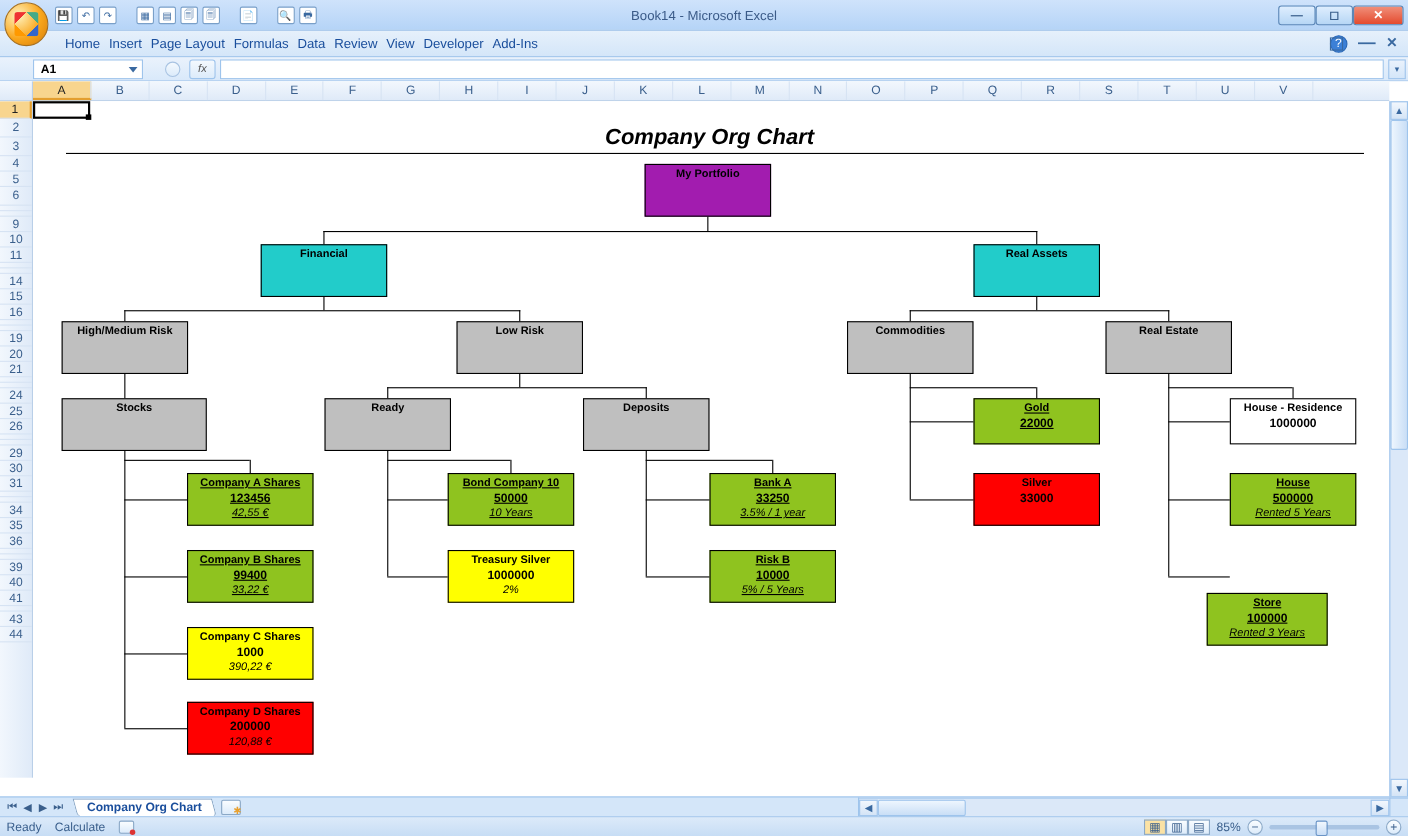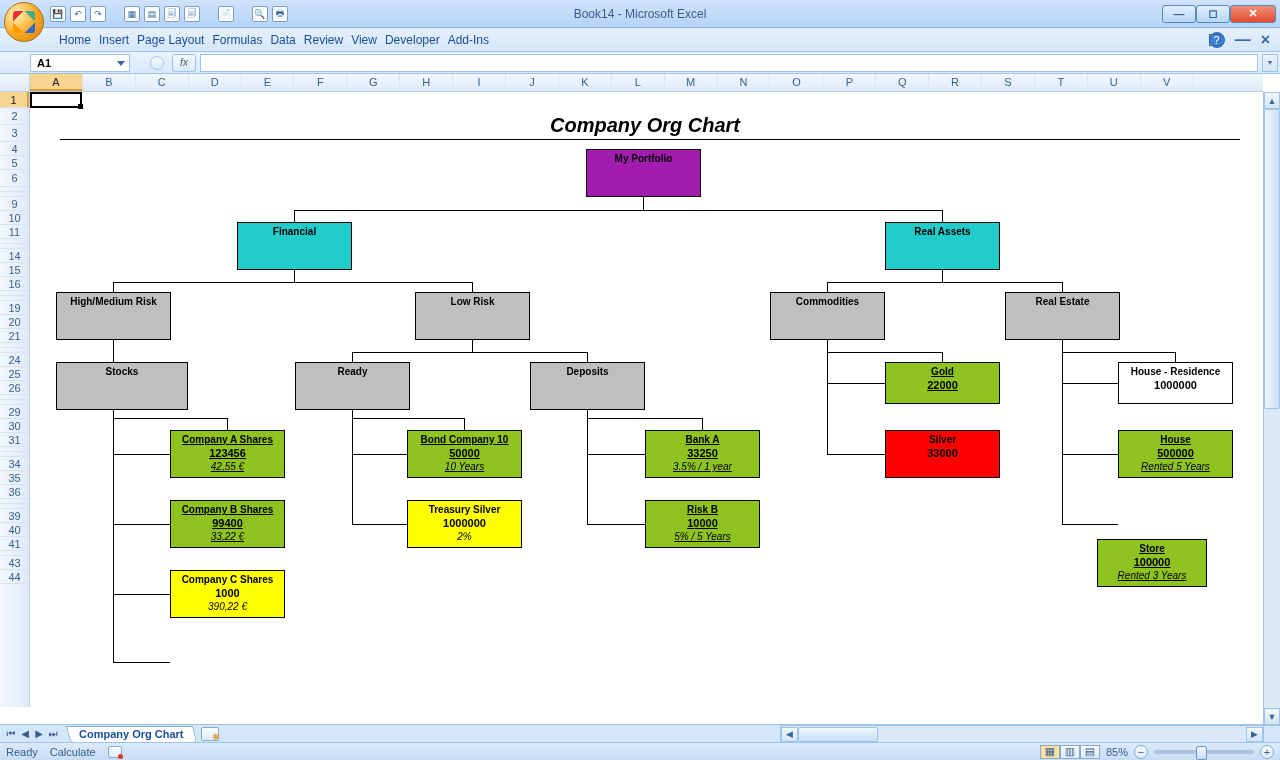--- a/index.html
+++ b/index.html
@@ -301,20 +301,25 @@
       <div class="box c-green" style="left:140px; top:408px; width:115px; height:48px;">
           <span class="name">Company B Shares</span>
           <span class="v1">99400</span>
           <span class="v2">33,22 €</span>
         </div>
       <div class="box c-yellow" style="left:140px; top:478px; width:115px; height:48px;">
           <span class="name">Company C Shares</span>
           <span class="v1">1000</span>
           <span class="v2">390,22 €</span>
         </div>
+      <div class="box c-red" style="left:140px; top:546px; width:115px; height:48px;">
+          <span class="name">Company D Shares</span>
+          <span class="v1">200000</span>
+          <span class="v2">120,88 €</span>
+        </div>
 
       <div class="box c-green" style="left:377px; top:338px; width:115px; height:48px;">
           <span class="name">Bond Company 10</span>
           <span class="v1">50000</span>
           <span class="v2">10 Years</span>
         </div>
       <div class="box c-yellow" style="left:377px; top:408px; width:115px; height:48px;">
           <span class="name">Treasury Silver</span>
           <span class="v1">1000000</span>
           <span class="v2">2%</span>

